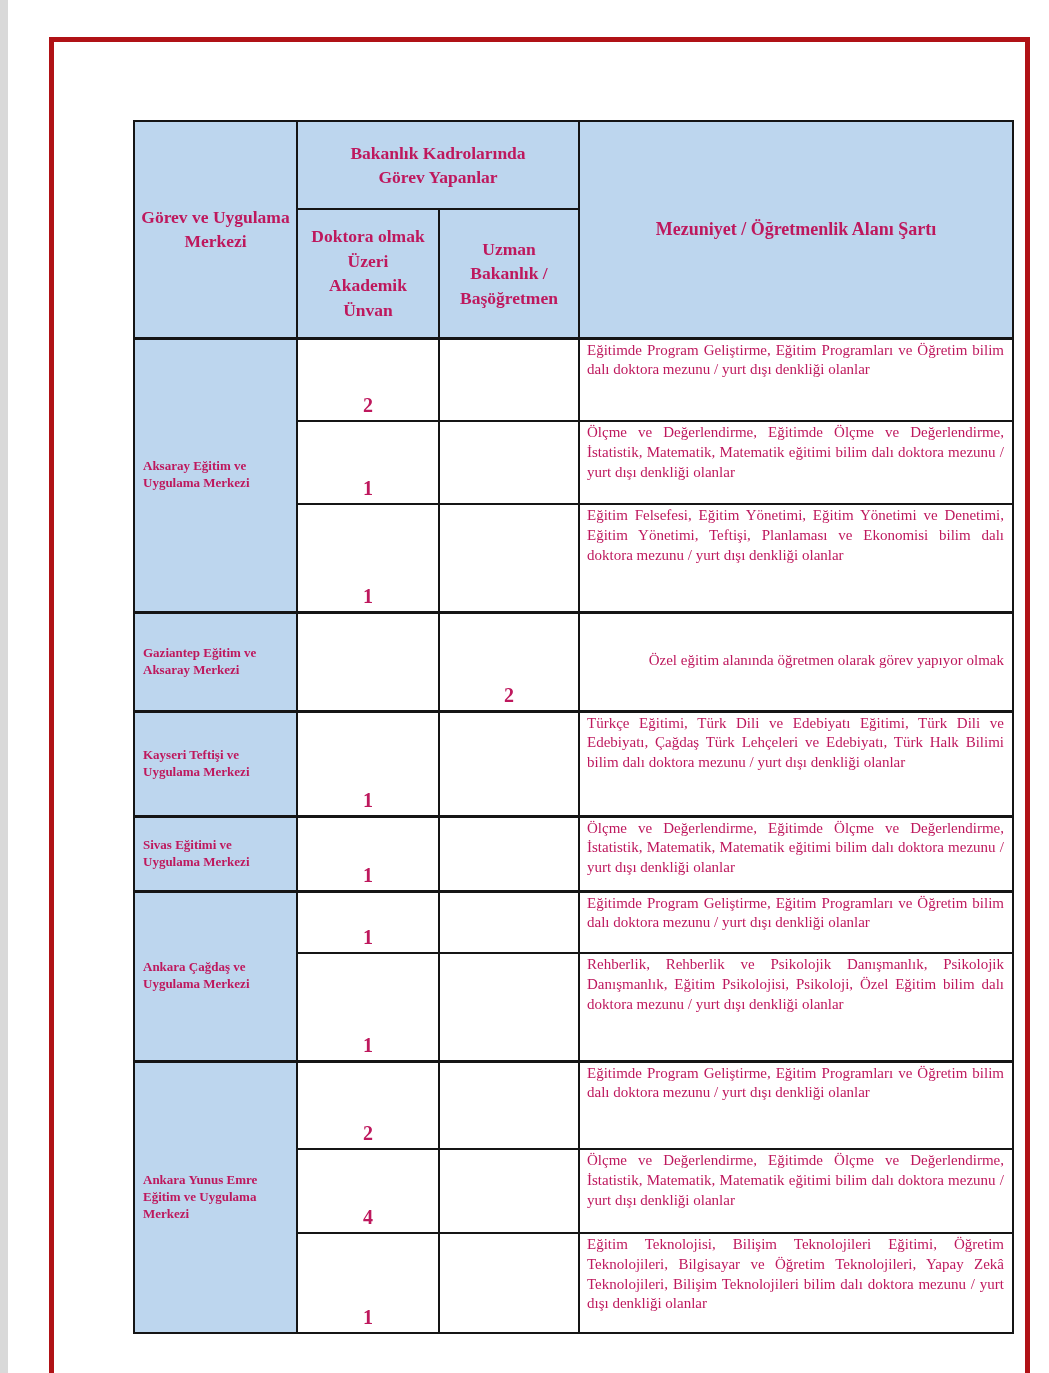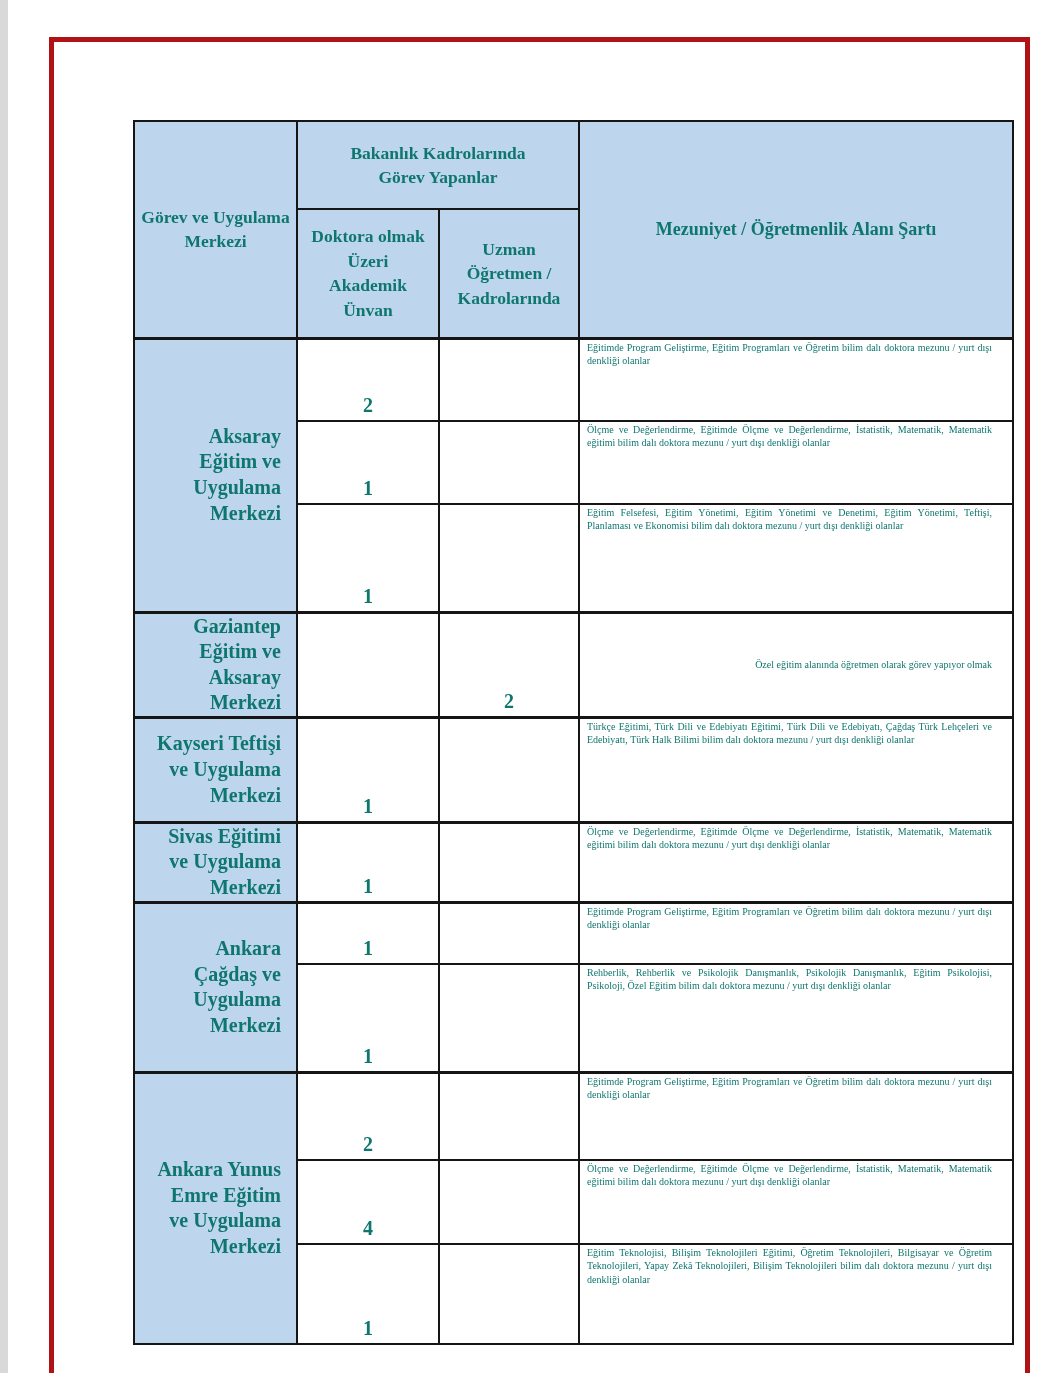--- a/index.html
+++ b/index.html
@@ -21,49 +21,49 @@
     border: 5px solid #b01216;
   }
   table.tbl {
     position: absolute; left: 133px; top: 120px;
     width: 879px;
     border-collapse: collapse;
     table-layout: fixed;
   }
   .tbl td {
     border: 2px solid #151515;
-    color: #0f766e;
+    color: #be185d;
     box-sizing: border-box;
   }
   .blue { background: #bdd6ee; }
   
   tr.hr1 { height: 88px; }
   tr.hr2 { height: 129px; }
   .hcell {
     font-weight: bold; text-align: center; vertical-align: middle;
     font-size: 17.5px; line-height: 1.4; padding: 0 6px;
   }
   .grp-inner { max-width: 220px; margin: 0 auto; }
   .subh { padding: 0 13px; }
   .c4 { font-size: 18px; }
   
   tr.g td { border-top-width: 3px; }
   tr.s td { border-top-width: 1px; border-top-color: #3c3c3c; }
   td.name {
-    font-weight: bold; font-size: 20px; line-height: 1.28;
-    text-align: right; vertical-align: middle; padding: 0 15px;
+    font-weight: bold; font-size: 13px; line-height: 1.28;
+    text-align: left; vertical-align: middle; padding: 0 8px;
   }
   td.num {
     font-weight: bold; font-size: 20px;
     text-align: center; vertical-align: bottom; padding: 0 0 3px 0;
   }
   td.req {
-    font-size: 10px; line-height: 1.32;
+    font-size: 15px; line-height: 1.32;
     text-align: justify; vertical-align: top;
-    padding: 1px 20px 2px 7px;
+    padding: 1px 8px 2px 7px;
     border-radius: 6px;
   }
   td.req.mid { vertical-align: middle; text-align: right; }
 </style>
 </head>
 <body>
 
 <div class="edge-strip"></div>
 <div class="red-frame"></div>
 
@@ -78,21 +78,21 @@
   <tbody>
       <tr class="hr1">
     <td class="blue hcell" rowspan="2">Görev ve Uygulama Merkezi</td>
     <td class="blue hcell" colspan="2">
       <div class="grp-inner">Bakanlık Kadrolarında Görev Yapanlar</div>
     </td>
     <td class="blue hcell c4" rowspan="2">Mezuniyet / Öğretmenlik Alanı Şartı</td>
   </tr>
   <tr class="hr2">
     <td class="blue hcell subh">Doktora olmak Üzeri Akademik Ünvan</td>
-    <td class="blue hcell subh">Uzman Öğretmen / Kadrolarında</td>
+    <td class="blue hcell subh">Uzman Bakanlık / Başöğretmen</td>
   </tr>
 
   <tr class="g" style="height:83px">
     <td class="blue name" rowspan="3">Aksaray Eğitim ve Uygulama Merkezi</td>
     <td class="num">2</td>
     <td class="num"></td>
     <td class="req">Eğitimde Program Geliştirme, Eğitim Programları ve Öğretim bilim dalı doktora mezunu / yurt dışı denkliği olanlar</td>
   </tr>
   <tr class="s" style="height:83px">
     <td class="num">1</td>

